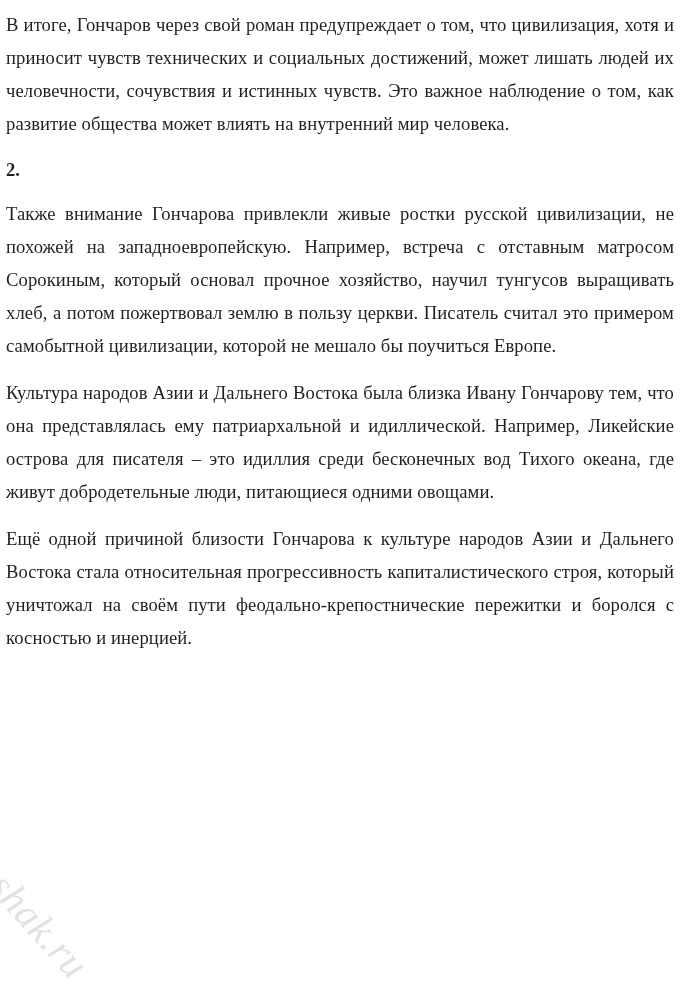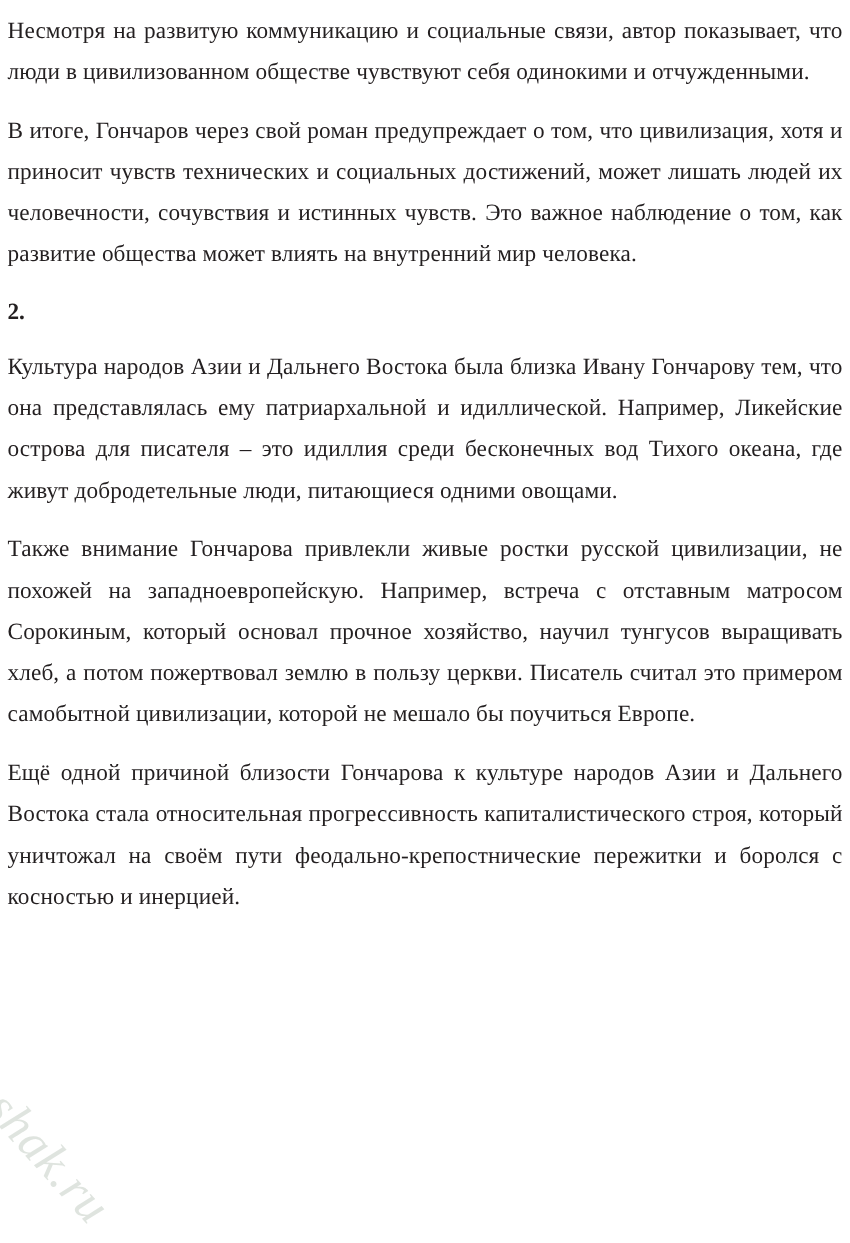--- a/index.html
+++ b/index.html
@@ -80,26 +80,25 @@
 
 <div class="page">
 
   <div class="watermark">
     <span>reshak.ru</span>
   </div>
 
   <div class="content">
     <div class="spacer-top"></div>
 
-    <p class="para">Несмотря на развитую коммуникацию и социальные связи, автор показывает, что люди в цивилизованном обществе чувствуют себя одинокими и отчужденными.</p>
 
     <p class="para">В итоге, Гончаров через свой роман предупреждает о том, что цивилизация, хотя и приносит чувств технических и социальных достижений, может лишать людей их человечности, сочувствия и истинных чувств. Это важное наблюдение о том, как развитие общества может влиять на внутренний мир человека.</p>
 
     <p class="num-heading">2.</p>
 
+    <p class="para">Также внимание Гончарова привлекли живые ростки русской цивилизации, не похожей на западноевропейскую. Например, встреча с отставным матросом Сорокиным, который основал прочное хозяйство, научил тунгусов выращивать хлеб, а потом пожертвовал землю в пользу церкви. Писатель считал это примером самобытной цивилизации, которой не мешало бы поучиться Европе.</p>
+
     <p class="para">Культура народов Азии и Дальнего Востока была близка Ивану Гончарову тем, что она представлялась ему патриархальной и идиллической. Например, Ликейские острова для писателя – это идиллия среди бесконечных вод Тихого океана, где живут добродетельные люди, питающиеся одними овощами.</p>
-
-    <p class="para">Также внимание Гончарова привлекли живые ростки русской цивилизации, не похожей на западноевропейскую. Например, встреча с отставным матросом Сорокиным, который основал прочное хозяйство, научил тунгусов выращивать хлеб, а потом пожертвовал землю в пользу церкви. Писатель считал это примером самобытной цивилизации, которой не мешало бы поучиться Европе.</p>
 
     <p class="para last">Ещё одной причиной близости Гончарова к культуре народов Азии и Дальнего Востока стала относительная прогрессивность капиталистического строя, который уничтожал на своём пути феодально-крепостнические пережитки и боролся с косностью и инерцией.</p>
   </div>
 
 </div>
 
 </body></html>

